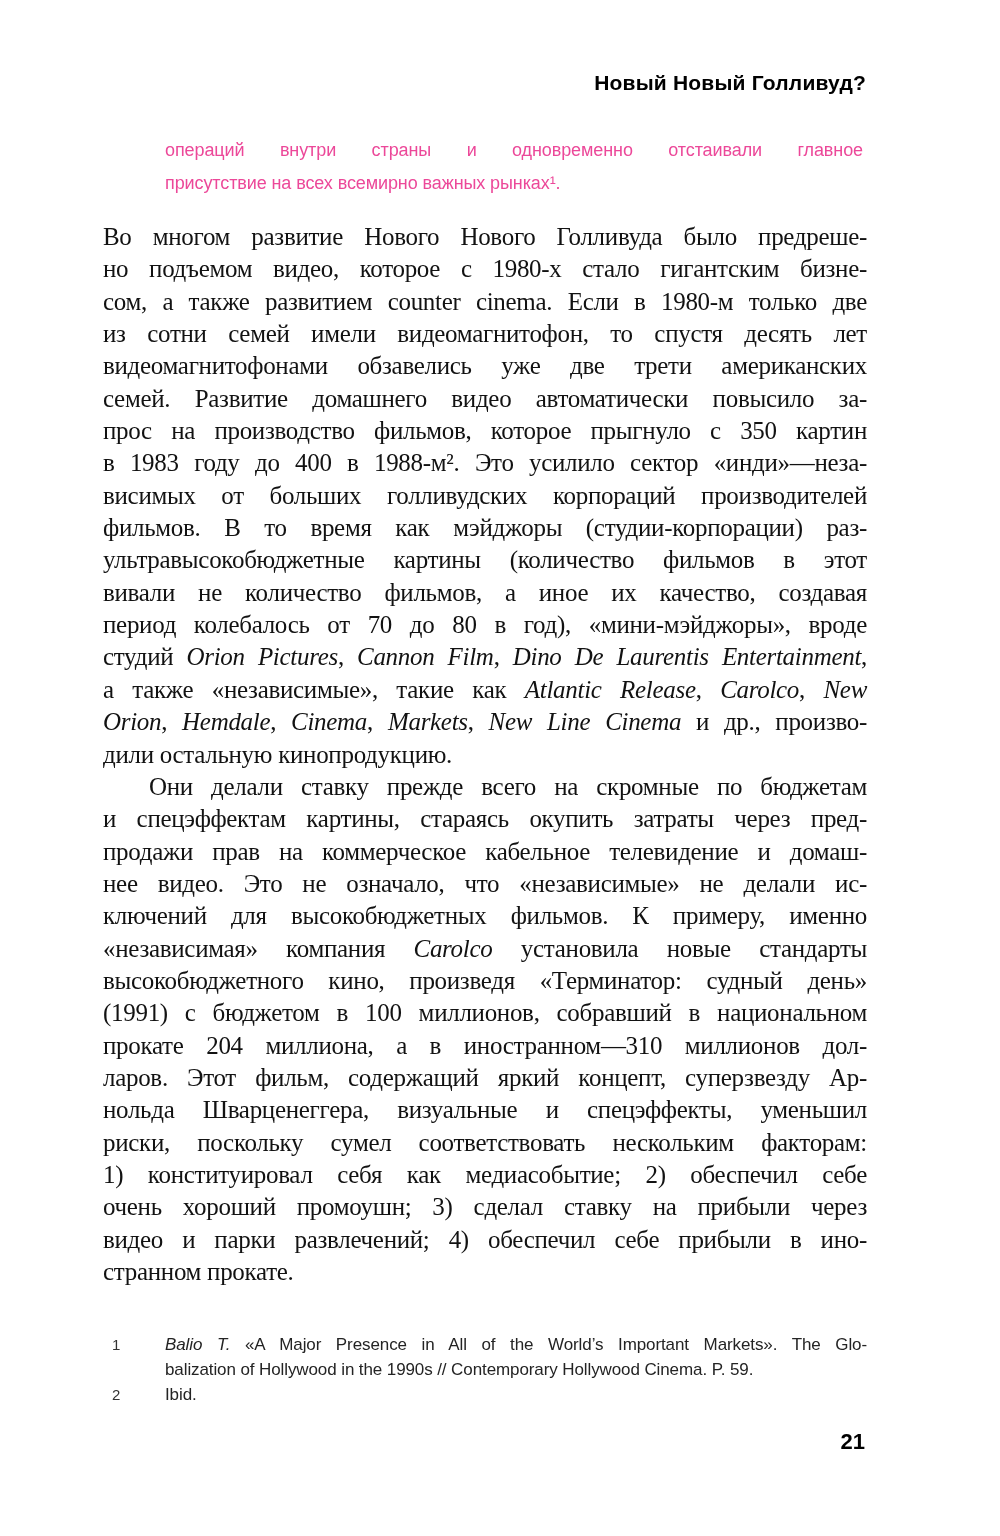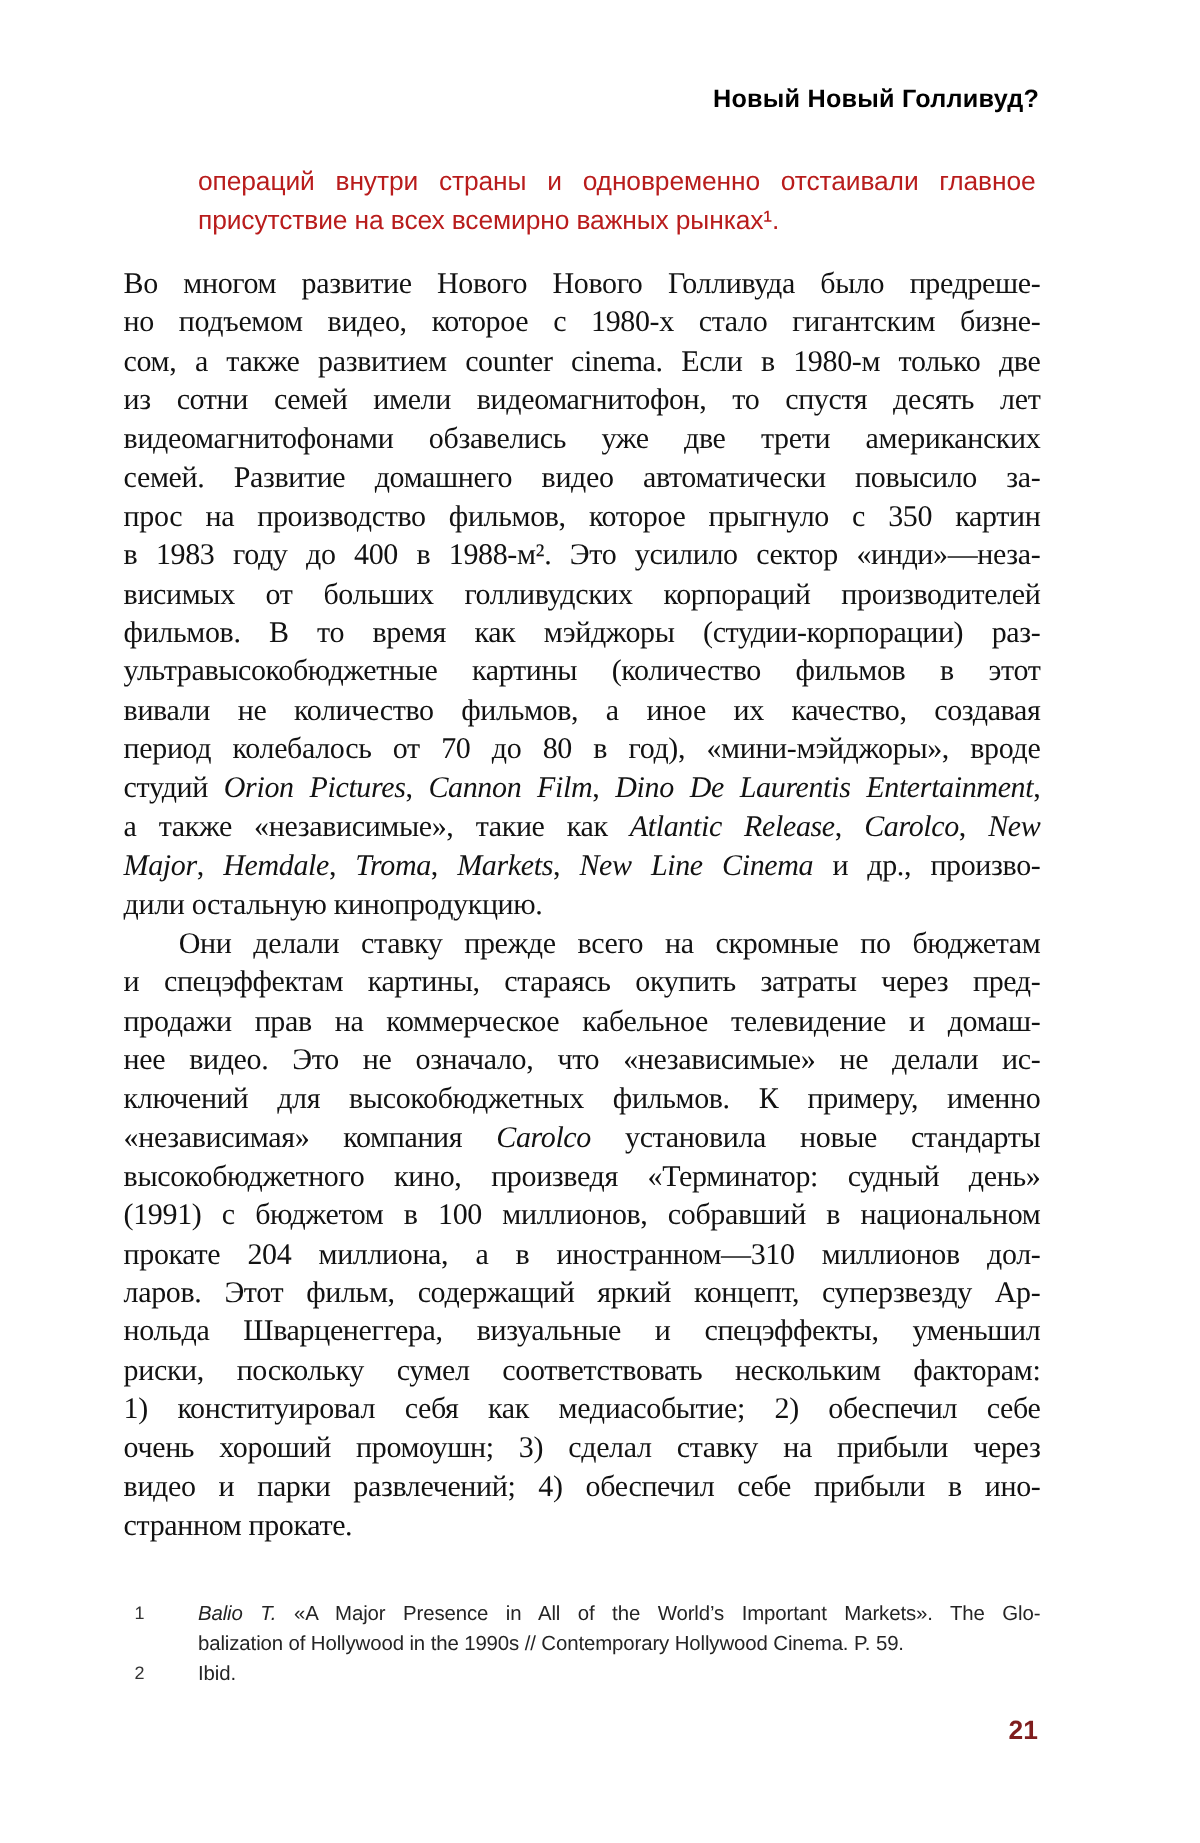--- a/index.html
+++ b/index.html
@@ -25,23 +25,23 @@
     line-height: 26px;
     color: #000000;
     letter-spacing: 0.2px;
   }
   .quote {
     position: absolute;
     top: 122px;
     left: 165px;
     width: 698px;
     font-family: "Liberation Sans", sans-serif;
-    font-size: 22px;
+    font-size: 18px;
     line-height: 33px;
-    color: #b91c1c;
+    color: #ec4899;
     letter-spacing: -0.1px;
   }
   .body-text {
     position: absolute;
     top: 209px;
     left: 103px;
     width: 764px;
     font-size: 25px;
     line-height: 32.35px;
     color: #121212;
@@ -63,21 +63,21 @@
   .fn-row { display: flex; align-items: flex-start; }
   .fn-marker { width: 53px; flex: none; font-size: 15px; color: #333333; }
   .fn-text { flex: 1; min-width: 0; }
   .pagenum {
     position: absolute;
     top: 1417px;
     right: 135px;
     font-family: "Liberation Sans", sans-serif;
     font-weight: bold;
     font-size: 22px;
-    color: #7f1d1d;
+    color: #000000;
   }
   i { font-style: italic; }
 </style>
 </head>
 <body>
 
 <div class="page">
   <div class="running-head">Новый Новый Голливуд?</div>
 
   <div class="quote">
@@ -95,21 +95,21 @@
         <div class="ln">семей. Развитие домашнего видео автоматически повысило за-</div>
         <div class="ln">прос на производство фильмов, которое прыгнуло с 350 картин</div>
         <div class="ln">в 1983 году до 400 в 1988-м². Это усилило сектор «инди»—неза-</div>
         <div class="ln">висимых от больших голливудских корпораций производителей</div>
         <div class="ln">фильмов. В то время как мэйджоры (студии-корпорации) раз-</div>
         <div class="ln">ультравысокобюджетные картины (количество фильмов в этот</div>
         <div class="ln">вивали не количество фильмов, а иное их качество, создавая</div>
         <div class="ln">период колебалось от 70 до 80 в год), «мини-мэйджоры», вроде</div>
         <div class="ln">студий <i>Orion Pictures</i>, <i>Cannon Film</i>, <i>Dino De Laurentis Entertainment</i>,</div>
         <div class="ln">а также «независимые», такие как <i>Atlantic Release</i>, <i>Carolco</i>, <i>New</i></div>
-        <div class="ln"><i>Major</i>, <i>Hemdale</i>, <i>Troma</i>, <i>Markets</i>, <i>New Line Cinema</i> и др., произво-</div>
+        <div class="ln"><i>Orion</i>, <i>Hemdale</i>, <i>Cinema</i>, <i>Markets</i>, <i>New Line Cinema</i> и др., произво-</div>
         <div class="ln ln-last">дили остальную кинопродукцию.</div>
       </div>
       <div>
         <div class="ln" style="text-indent: 46px;">Они делали ставку прежде всего на скромные по бюджетам</div>
         <div class="ln">и спецэффектам картины, стараясь окупить затраты через пред-</div>
         <div class="ln">продажи прав на коммерческое кабельное телевидение и домаш-</div>
         <div class="ln">нее видео. Это не означало, что «независимые» не делали ис-</div>
         <div class="ln">ключений для высокобюджетных фильмов. К примеру, именно</div>
         <div class="ln">«независимая» компания <i>Carolco</i> установила новые стандарты</div>
         <div class="ln">высокобюджетного кино, произведя «Терминатор: судный день»</div>

